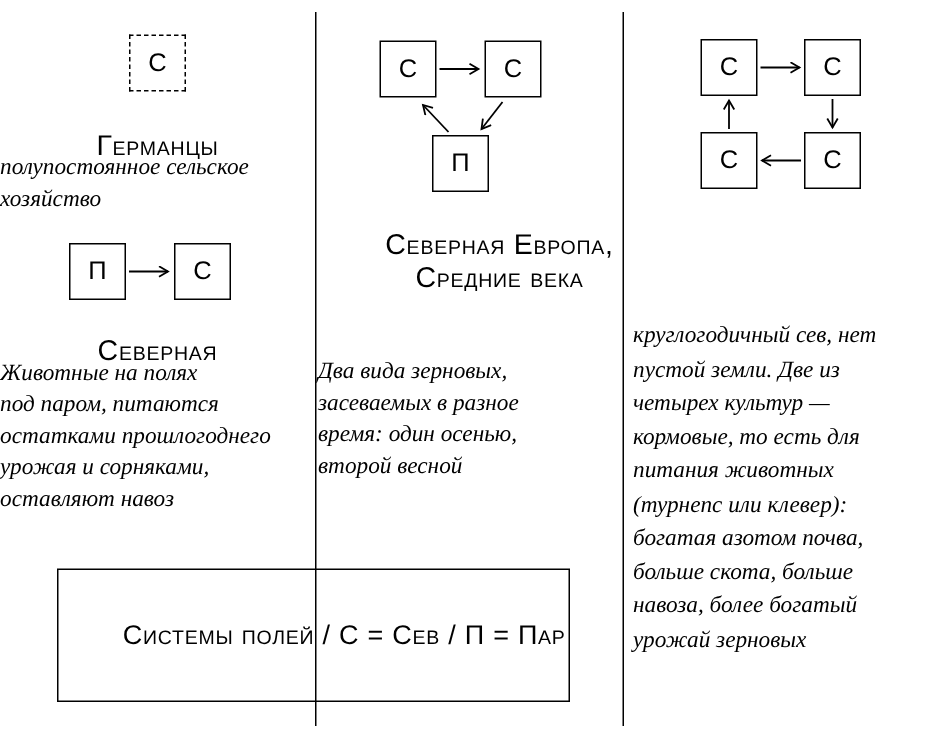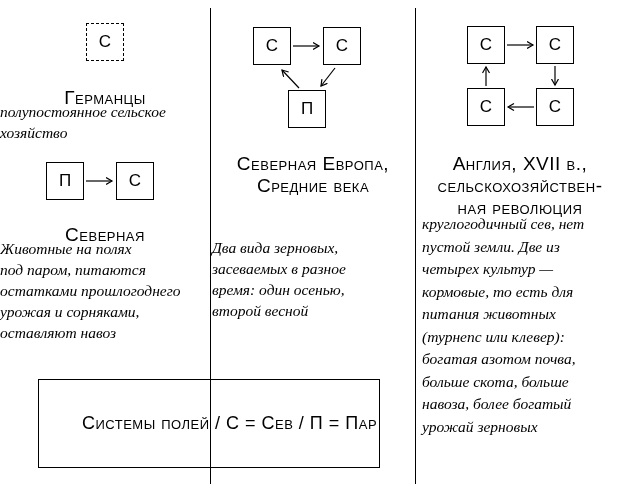--- a/index.html
+++ b/index.html
@@ -88,44 +88,41 @@
     <svg class="arrows" width="108" height="101">
       <line x1="40" y1="19" x2="66" y2="19" marker-end="url(#ah)"></line>
       <line x1="46" y1="61" x2="29" y2="43" marker-end="url(#ah)"></line>
       <line x1="82" y1="41" x2="68" y2="59" marker-end="url(#ah)"></line>
     </svg>
     <div class="sq" style="left:0; top:0;">С</div>
     <div class="sq" style="left:70px; top:0;">С</div>
     <div class="sq" style="left:35px; top:63px;">П</div>
   </div>
 
-  <div class="col-title" style="left:212px; top:143px; width:202px;">Северная Европа,
+  <div class="col-title" style="left:212px; top:143px; width:202px;padding-left:20px;">Северная Европа,
 Средние века</div>
 
   <div class="caption" style="left:212px; top:193px; width:202px;margin-top:44px;">Два вида зерновых,
 засеваемых в разное
 время: один осенью,
 второй весной</div>
 
   <div class="diagram" style="left:467px; top:26px; width:107px; height:100px;">
     <svg class="arrows" width="107" height="100">
       <line x1="40" y1="19" x2="66" y2="19" marker-end="url(#ah)"></line>
       <line x1="88" y1="40" x2="88" y2="59" marker-end="url(#ah)"></line>
       <line x1="67" y1="81" x2="41" y2="81" marker-end="url(#ah)"></line>
       <line x1="19" y1="60" x2="19" y2="41" marker-end="url(#ah)"></line>
     </svg>
     <div class="sq" style="left:0; top:0;">С</div>
     <div class="sq" style="left:69px; top:0;">С</div>
     <div class="sq" style="left:0; top:62px;">С</div>
     <div class="sq" style="left:69px; top:62px;">С</div>
   </div>
 
-  <div class="col-title" style="left:417px; top:143px; width:206px;">Англия, XVII в.,
-сельскохозяйствен-
-ная революция</div>
 
   <div class="caption caption-tall" style="left:422px; top:213px; width:206px;">круглогодичный сев, нет
 пустой земли. Две из
 четырех культур —
 кормовые, то есть для
 питания животных
 (турнепс или клевер):
 богатая азотом почва,
 больше скота, больше
 навоза, более богатый

